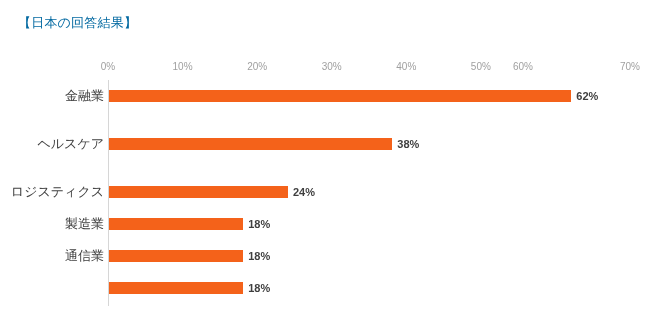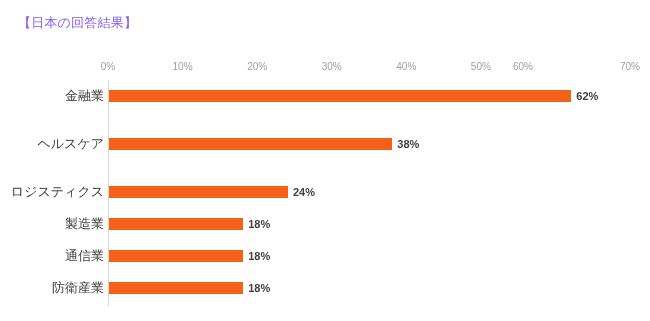--- a/index.html
+++ b/index.html
@@ -22,21 +22,21 @@
     background: #ffffff;
   }
 
   
   .chart-title {
     position: absolute;
     left: 18px;
     top: 14px;
     font-size: 13px;
     line-height: 18px;
-    color: #8b5cf6;
+    color: #0369a1;
     letter-spacing: 0.2px;
     white-space: nowrap;
   }
 
   
   .plot {
     position: absolute;
     left: 0;
     top: 0;
     right: 0;
@@ -157,20 +157,19 @@
           <div class="cat-label">製造業</div>
           <div class="bar" style="width: 134.229px; background: rgb(244, 98, 26);"></div>
           <div class="value-label" style="left: 248.229px;">18%</div>
         </div>
         <div class="bar-row" style="top: 160px;">
           <div class="cat-label">通信業</div>
           <div class="bar" style="width: 134.229px; background: rgb(244, 98, 26);"></div>
           <div class="value-label" style="left: 248.229px;">18%</div>
         </div>
         <div class="bar-row" style="top: 192px;">
-          <div class="cat-label">防衛産業</div>
           <div class="bar" style="width: 134.229px; background: rgb(244, 98, 26);"></div>
           <div class="value-label" style="left: 248.229px;">18%</div>
         </div>
       </div>
 
   </div>
 </div>
 
 </body></html>

